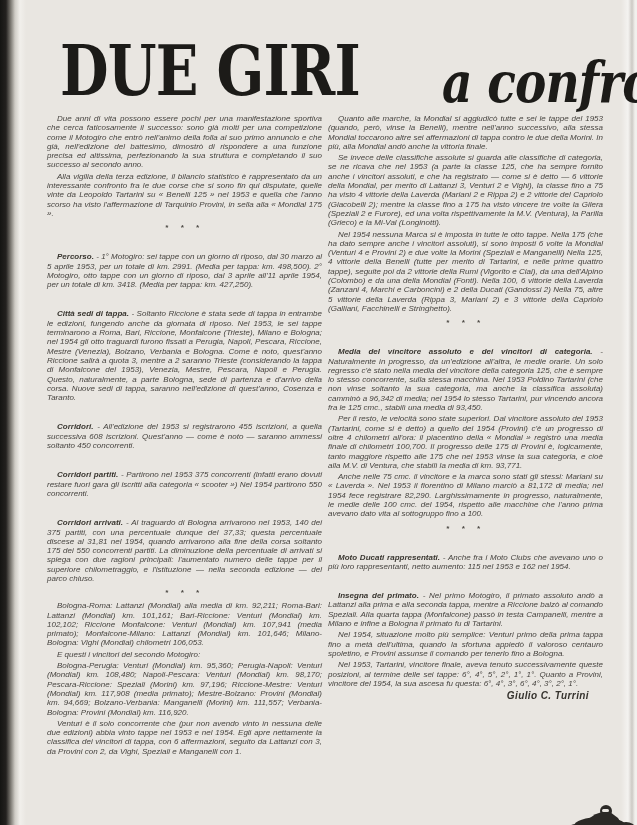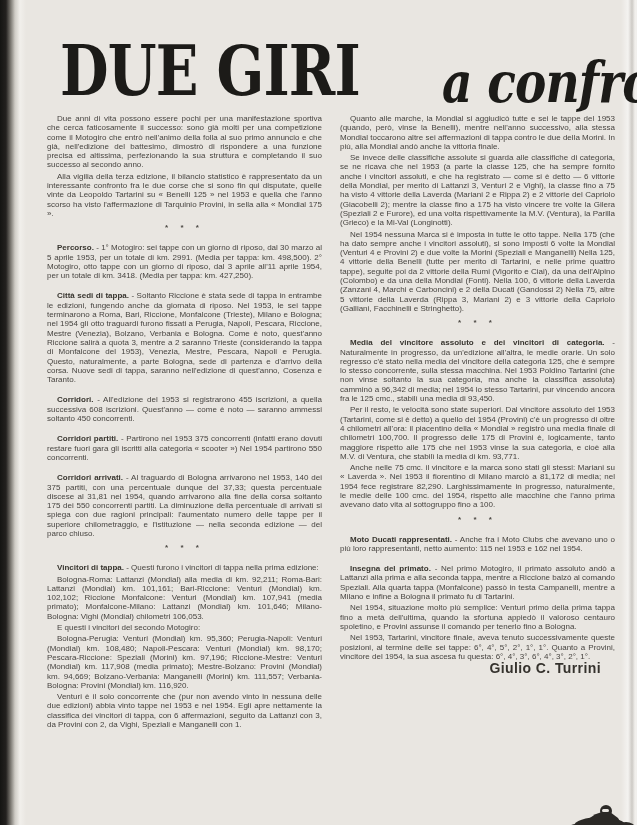--- a/index.html
+++ b/index.html
@@ -45,32 +45,32 @@
     font-size:56px;line-height:1;
     letter-spacing:-1px;
     transform:scaleX(0.84);transform-origin:left top;
   }
   .col{
     position:absolute;top:112px;width:275px;
     font-size:8px;line-height:9.3px;color:#474440;
     text-align:justify;
   }
   .col-left{left:47px;}
-  .col-right{left:340px;}
-  .blk{margin:0;}
+  .col-right{left:328px;}
+  .blk{margin:0;font-style:italic;}
   .blk.para{margin-top:2px;text-indent:10px;}
-  .blk.section{margin-top:11px;text-indent:10px;}
+  .blk.section{margin-top:20px;text-indent:10px;}
   .blk .lead{font-weight:bold;color:#38352f;}
   .blk.stars{
     margin:5px 0 4px 0;text-align:center;text-indent:0;
     font-weight:bold;letter-spacing:5px;color:#4a4742;line-height:9px;
   }
   .blk.signature{
     margin-top:3px;text-align:right;text-indent:0;
-    font-weight:bold;color:#35322d;font-size:14px;
+    font-weight:bold;color:#35322d;font-size:10px;
     padding-right:14px;letter-spacing:0.4px;
   }
   .moto{
     position:absolute;left:566px;top:804px;width:72px;height:30px;
   }
 </style>
 </head>
 <body>
 
 <div class="page">
@@ -86,21 +86,20 @@
   <div class="col col-left">
       <div class="blk para">Due anni di vita possono essere pochi per una manifestazione sportiva che cerca faticosamente il successo: sono già molti per una competizione come il Motogiro che entrò nell'animo della folla al suo primo annuncio e che già, nell'edizione del battesimo, dimostrò di rispondere a una funzione precisa ed altissima, perfezionando la sua struttura e completando il suo successo al secondo anno.</div>
       <div class="blk para">Alla vigilia della terza edizione, il bilancio statistico è rappresentato da un interessante confronto fra le due corse che si sono fin qui disputate, quelle vinte da Leopoldo Tartarini su « Benelli 125 » nel 1953 e quella che l'anno scorso ha visto l'affermazione di Tarquinio Provini, in sella alla « Mondial 175 ».</div>
       <div class="blk stars">* * *</div>
       <div class="blk section"><span class="lead">Percorso.</span> - 1° Motogiro: sei tappe con un giorno di riposo, dal 30 marzo al 5 aprile 1953, per un totale di km. 2991. (Media per tappa: km. 498,500). 2° Motogiro, otto tappe con un giorno di riposo, dal 3 aprile all'11 aprile 1954, per un totale di km. 3418. (Media per tappa: km. 427,250).</div>
       <div class="blk section"><span class="lead">Città sedi di tappa.</span> - Soltanto Riccione è stata sede di tappa in entrambe le edizioni, fungendo anche da giornata di riposo. Nel 1953, le sei tappe terminarono a Roma, Bari, Riccione, Monfalcone (Trieste), Milano e Bologna; nel 1954 gli otto traguardi furono fissati a Perugia, Napoli, Pescara, Riccione, Mestre (Venezia), Bolzano, Verbania e Bologna. Come è noto, quest'anno Riccione salirà a quota 3, mentre a 2 saranno Trieste (considerando la tappa di Monfalcone del 1953), Venezia, Mestre, Pescara, Napoli e Perugia. Questo, naturalmente, a parte Bologna, sede di partenza e d'arrivo della corsa. Nuove sedi di tappa, saranno nell'edizione di quest'anno, Cosenza e Taranto.</div>
       <div class="blk section"><span class="lead">Corridori.</span> - All'edizione del 1953 si registrarono 455 iscrizioni, a quella successiva 608 iscrizioni. Quest'anno — come è noto — saranno ammessi soltanto 450 concorrenti.</div>
       <div class="blk section"><span class="lead">Corridori partiti.</span> - Partirono nel 1953 375 concorrenti (infatti erano dovuti restare fuori gara gli iscritti alla categoria « scooter ») Nel 1954 partirono 550 concorrenti.</div>
       <div class="blk section"><span class="lead">Corridori arrivati.</span> - Al traguardo di Bologna arrivarono nel 1953, 140 dei 375 partiti, con una percentuale dunque del 37,33; questa percentuale discese al 31,81 nel 1954, quando arrivarono alla fine della corsa soltanto 175 dei 550 concorrenti partiti. La diminuzione della percentuale di arrivati si spiega con due ragioni principali: l'aumentato numero delle tappe per il superiore chilometraggio, e l'istituzione — nella seconda edizione — del parco chiuso.</div>
       <div class="blk stars">* * *</div>
-      <div class="blk section"><span class="lead">Vincitori di tappa.</span> - Questi furono i vincitori di tappa nella prima edizione:</div>
       <div class="blk para">Bologna-Roma: Lattanzi (Mondial) alla media di km. 92,211; Roma-Bari: Lattanzi (Mondial) km. 101,161; Bari-Riccione: Venturi (Mondial) km. 102,102; Riccione Monfalcone: Venturi (Mondial) km. 107,941 (media primato); Monfalcone-Milano: Lattanzi (Mondial) km. 101,646; Milano-Bologna: Vighi (Mondial) chilometri 106,053.</div>
       <div class="blk para">E questi i vincitori del secondo Motogiro:</div>
       <div class="blk para">Bologna-Perugia: Venturi (Mondial) km. 95,360; Perugia-Napoli: Venturi (Mondial) km. 108,480; Napoli-Pescara: Venturi (Mondial) km. 98,170; Pescara-Riccione: Speziali (Morini) km. 97,196; Riccione-Mestre: Venturi (Mondial) km. 117,908 (media primato); Mestre-Bolzano: Provini (Mondial) km. 94,669; Bolzano-Verbania: Manganelli (Morini) km. 111,557; Verbania-Bologna: Provini (Mondial) km. 116,920.</div>
       <div class="blk para">Venturi è il solo concorrente che (pur non avendo vinto in nessuna delle due edizioni) abbia vinto tappe nel 1953 e nel 1954. Egli apre nettamente la classifica dei vincitori di tappa, con 6 affermazioni, seguito da Lattanzi con 3, da Provini con 2, da Vighi, Speziali e Manganelli con 1.</div>
     </div>
   <div class="col col-right">
       <div class="blk para">Quanto alle marche, la Mondial si aggiudicò tutte e sei le tappe del 1953 (quando, però, vinse la Benelli), mentre nell'anno successivo, alla stessa Mondial toccarono altre sei affermazioni di tappa contro le due della Morini. In più, alla Mondial andò anche la vittoria finale.</div>
       <div class="blk para">Se invece delle classifiche assolute si guarda alle classifiche di categoria, se ne ricava che nel 1953 (a parte la classe 125, che ha sempre fornito anche i vincitori assoluti, e che ha registrato — come si è detto — 6 vittorie della Mondial, per merito di Lattanzi 3, Venturi 2 e Vighi), la classe fino a 75 ha visto 4 vittorie della Laverda (Mariani 2 e Rippa 2) e 2 vittorie del Capriolo (Giacobelli 2); mentre la classe fino a 175 ha visto vincere tre volte la Gilera (Speziali 2 e Furore), ed una volta rispettivamente la M.V. (Ventura), la Parilla (Grieco) e la Mi-Val (Longinotti).</div>
       <div class="blk para">Nel 1954 nessuna Marca si è imposta in tutte le otto tappe. Nella 175 (che ha dato sempre anche i vincitori assoluti), si sono imposti 6 volte la Mondial (Venturi 4 e Provini 2) e due volte la Morini (Speziali e Manganelli) Nella 125, 4 vittorie della Benelli (tutte per merito di Tartarini, e nelle prime quattro tappe), seguite poi da 2 vittorie della Rumi (Vigorito e Ciai), da una dell'Alpino (Colombo) e da una della Mondial (Fonti). Nella 100, 6 vittorie della Laverda (Zanzani 4, Marchi e Carboncini) e 2 della Ducati (Gandossi 2) Nella 75, altre 5 vittorie della Laverda (Rippa 3, Mariani 2) e 3 vittorie della Capriolo (Galliani, Facchinelli e Stringhetto).</div>
       <div class="blk stars">* * *</div>

